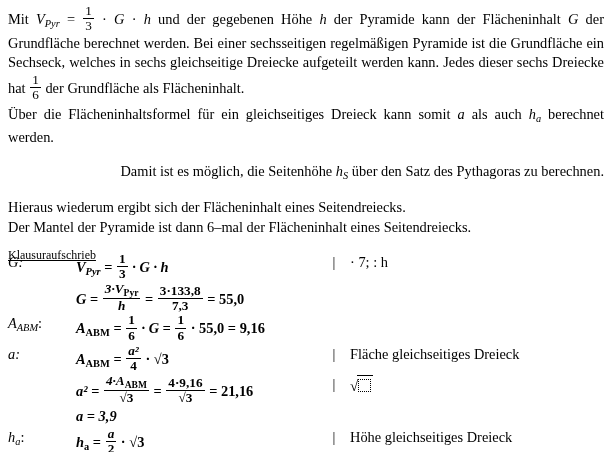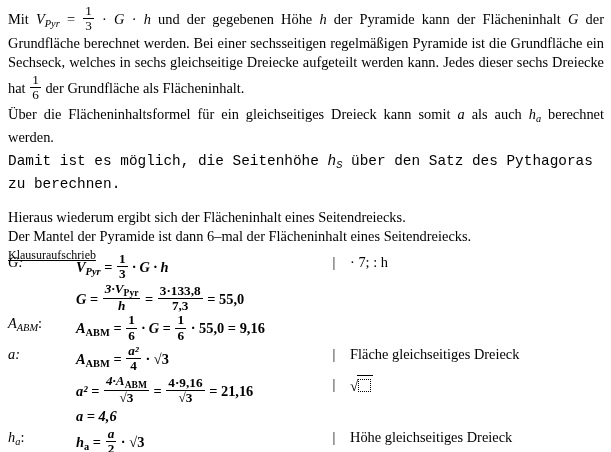--- a/index.html
+++ b/index.html
@@ -31,23 +31,22 @@
     line-height: 19.6px;
     text-align: justify;
   }
   .prose p {
     margin: 0;
   }
   .prose p.block2 {
     margin-top: 2px;
   }
   .prose p.block3 {
-    margin-top: 4px;
-    text-align: left;
-    font-family: Liberation Mono, monospace;
+    margin-top: 14px;
+    text-align: right;
   }
   .prose p.block4 {
     margin-top: 13px;
     text-align: left;
   }
   .prose p.block5 {
     text-align: left;
   }
 
   
@@ -215,21 +214,21 @@
           <span class="frac"><span class="num"><span class="it">4·A</span><span class="subr">ABM</span></span><span class="den">√3</span></span>
           <span>=</span>
           <span class="frac"><span class="num">4·9,16</span><span class="den">√3</span></span>
           <span>= 21,16</span></td>
         <td class="c-bar">|</td>
         <td class="c-note"><span class="sqrt"><span class="rad">√</span><span class="body"><span class="boxed"></span></span></span></td>
       </tr>
 
       <tr class="row-tight">
         <td class="c-label"></td>
-        <td class="c-math"><span class="it">a = 4,6</span></td>
+        <td class="c-math"><span class="it">a = 3,9</span></td>
         <td class="c-bar"></td>
         <td class="c-note"></td>
       </tr>
 
       <tr>
         <td class="c-label"><span>h</span><span class="subr">a</span><span style="font-style:normal">:</span></td>
         <td class="c-math"><span class="it">h</span><span class="subr">a</span>
           <span>=</span>
           <span class="frac"><span class="num it">a</span><span class="den">2</span></span>
           <span>· √3</span></td>

